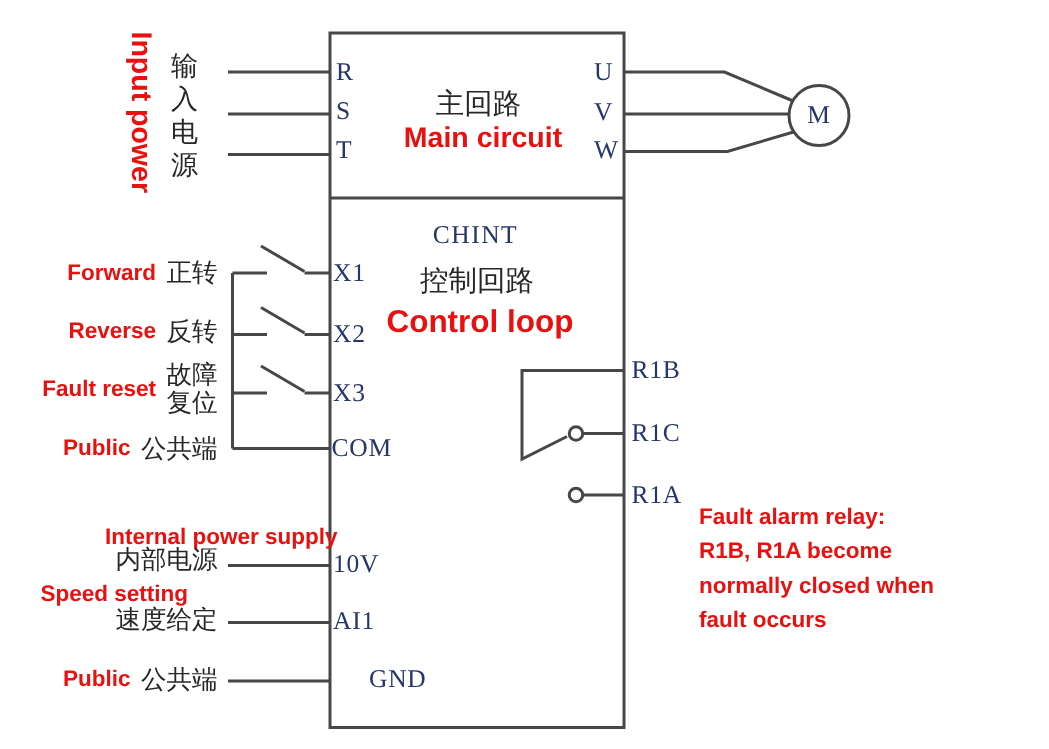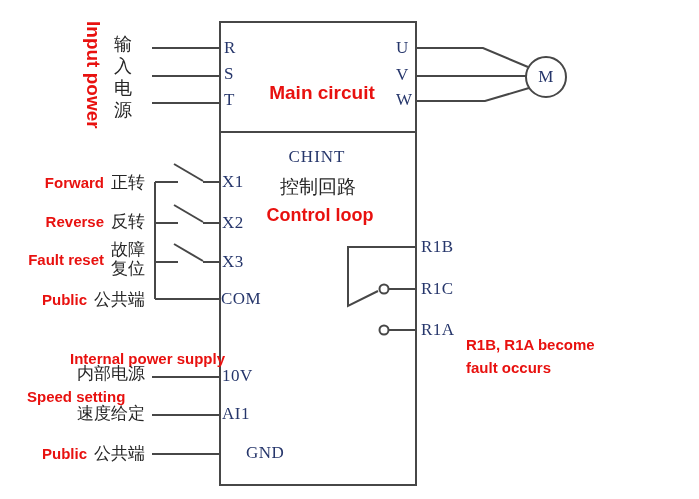--- a/index.html
+++ b/index.html
@@ -9,21 +9,21 @@
   .t{position:absolute;z-index:2;white-space:nowrap;}
   .vmid{transform:translateY(-50%);}
   .ctr{transform:translate(-50%,-50%);}
   .term{color:#26366b;font-size:17px;letter-spacing:.5px;}
   .ink{color:#262626;}
   .cn{color:#262626;font-size:17px;}
   .cn-big{color:#262626;font-size:19px;}
   .red{color:#e8110f;font-family:"Liberation Sans","DejaVu Sans",sans-serif;font-weight:bold;}
   .red-15{font-size:15px;}
   .red-19{font-size:19px;}
-  .red-21{font-size:18px;}
+  .red-21{font-size:21px;}
   .brand{color:#26366b;font-size:17px;letter-spacing:1px;}
   .rrow{display:flex;align-items:center;gap:7px;justify-content:flex-end;}
   .colstack{display:flex;flex-direction:column;line-height:19px;text-align:left;}
   .vert-en{transform:rotate(90deg);transform-origin:0 0;font-size:19px;}
   .vert-cn{display:flex;flex-direction:column;line-height:22px;font-size:18px;text-align:center;}
   .noteblock{line-height:25px;font-size:17px;}
   .noteblock-red{line-height:23px;font-size:15px;}
 </style>
 </head>
 <body>
@@ -93,20 +93,21 @@
     <span>源</span>
   </div>
 
   <div class="t term vmid" style="left:224px;top:48px;">R</div>
   <div class="t term vmid" style="left:224px;top:74px;">S</div>
   <div class="t term vmid" style="left:224px;top:100px;">T</div>
   <div class="t term vmid" style="left:396px;top:48px;">U</div>
   <div class="t term vmid" style="left:396px;top:75px;">V</div>
   <div class="t term vmid" style="left:396px;top:100px;">W</div>
 
+  <div class="t cn-big ctr" style="left:319px;top:69px;">主回路</div>
   <div class="t red red-19 ctr" style="left:322px;top:93px;">Main circuit</div>
   <div class="t brand ctr" style="left:317px;top:157px;">CHINT</div>
   <div class="t cn-big ctr" style="left:318px;top:187px;">控制回路</div>
   <div class="t red red-21 ctr" style="left:320px;top:215px;">Control loop</div>
 
   <div class="t term ctr" style="left:546px;top:77px;">M</div>
 
   <div class="t term vmid" style="left:222px;top:182px;">X1</div>
   <div class="t term vmid" style="left:222px;top:223px;">X2</div>
   <div class="t term vmid" style="left:222px;top:262px;">X3</div>
@@ -143,17 +144,19 @@
   <div class="t vmid rrow" style="right:554px;top:453px;">
     <span class="red red-15">Public</span>
     <span class="cn">公共端</span>
   </div>
 
   <div class="t term vmid" style="left:421px;top:247px;">R1B</div>
   <div class="t term vmid" style="left:421px;top:289px;">R1C</div>
   <div class="t term vmid" style="left:421px;top:330px;">R1A</div>
 
   <div class="t red noteblock-red" style="left:466px;top:333px;">
+    <div>Fault alarm relay:</div>
     <div>R1B, R1A become</div>
+    <div>normally closed when</div>
     <div>fault occurs</div>
   </div>
 
 </div>
 
 </body></html>

